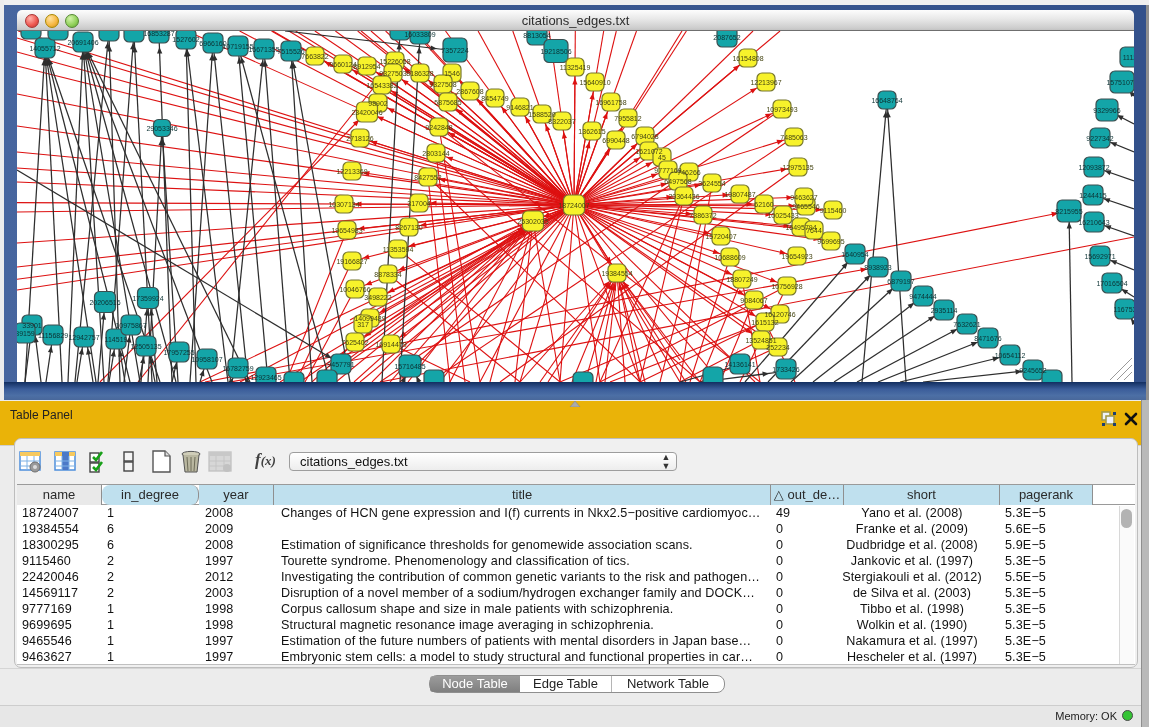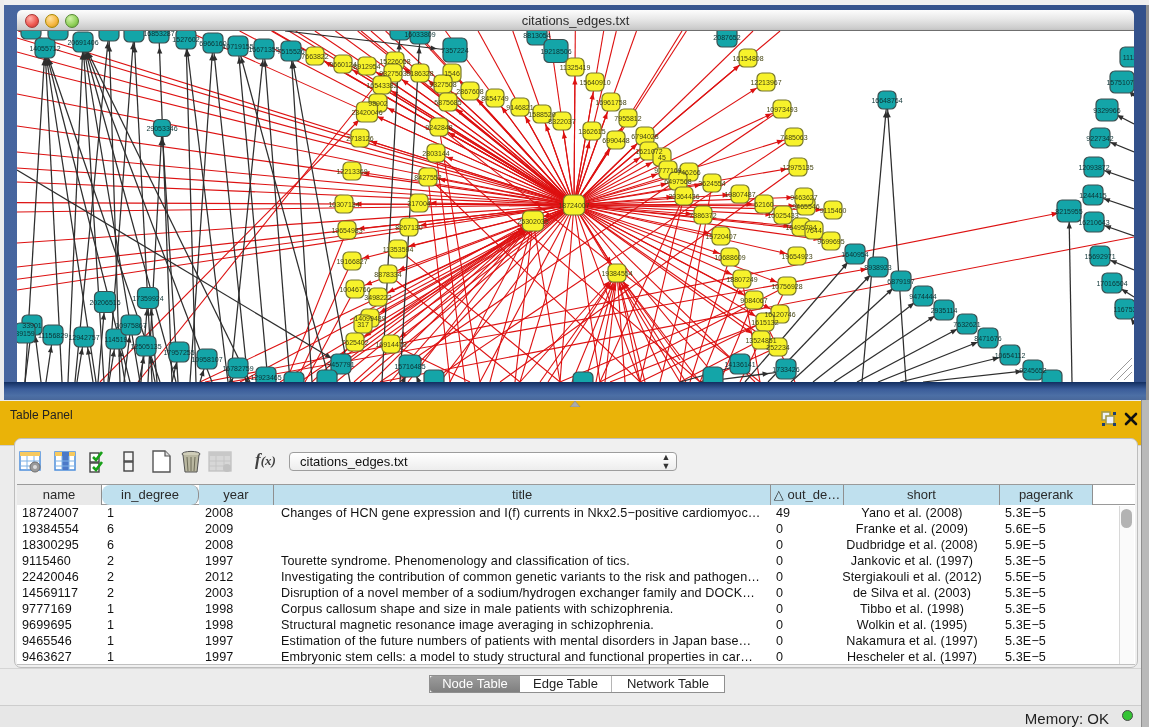--- a/index.html
+++ b/index.html
@@ -35,26 +35,26 @@
   line-height:20px; border-right:1px solid #8f8f8f; background:#bfe0ee; }
 #tbl { left:17px; top:505px; width:1118px; height:160px; background:#fff; border-bottom:1px solid #c0c0c0;}
 .trow { position:absolute; left:17px; width:1118px; height:16px; font-size:12.6px; letter-spacing:0.12px; color:#111; }
 .trow span { position:absolute; top:1px; white-space:nowrap; overflow:hidden; }
 .c0 { left:5px; } .c1 { left:90px; } .c2 { left:188px; } .c3 { left:264px; width:492px; }
 .c4 { left:759px; } .c5 { left:820px; width:150px; text-align:center; } .c6 { left:988px; }
 #vscroll { left:1119px; top:506px; width:15px; height:158px; background:#fafafa; border-left:1px solid #d8d8d8; }
 #vthumb { left:1121px; top:509px; width:11px; height:19px; background:#b3b3b3; border-radius:6px; }
 
 #tabstrip { left:0px; top:668px; width:1141px; height:37px; background:#ececec; border-top:1px solid #d5d5d5; }
-#seg { left:429px; top:675px; width:296px; height:18px; border:1px solid #8f8f8f; border-radius:0;
+#seg { left:429px; top:675px; width:296px; height:18px; border:1px solid #8f8f8f; border-radius:8px;
   background:#fff; font-size:13px; }
 #seg div { position:absolute; top:0; height:16px; line-height:16px; text-align:center; color:#222; }
 #seg .on { background:linear-gradient(#9c9c9c,#7f7f7f); color:#fff; border-radius:3px 0 0 3px; }
 #statusbar { left:0; top:705px; width:1141px; height:22px; background:#e7e7e7; border-top:1px solid #cdcdcd; }
-#mem { right:40px; top:710px; font-size:15px; color:#222; position:absolute; }
+#mem { right:32px; top:710px; font-size:11px; color:#222; position:absolute; }
 #memdot { left:1122px; top:710px; width:11px; height:11px; border-radius:50%; background:#35c435; border:1px solid #4a4a4a; }
 </style></head>
 <body>
 <div class="abs" id="winframe"></div>
 <div class="abs" id="rightsliver"></div>
 <div class="abs" style="left:0;top:0;width:1149px;height:5px;background:#f0f0f0"></div>
 <div class="abs" style="left:0;top:0;width:4px;height:400px;background:#ededed"></div>
 <div class="abs" id="titlebar">
   <div class="tl" style="left:8px;background:radial-gradient(circle at 35% 30%, #ffb3ac, #ee554e 60%, #b03b33); border:0.5px solid #a33;"></div>
   <div class="tl" style="left:28px;background:radial-gradient(circle at 35% 30%, #ffe2a0, #f5b53d 60%, #c28a1e); border:0.5px solid #a80;"></div>
@@ -893,20 +893,21 @@
     <span class="c1">6</span>
     <span class="c2">2009</span>
     <span class="c4">0</span>
     <span class="c5">Franke et al. (2009)</span>
     <span class="c6">5.6E−5</span>
   </div>
 <div class="trow" style="top:537px">
 <span class="c0">18300295</span>
     <span class="c1">6</span>
     <span class="c2">2008</span>
+    <span class="c3">Estimation of significance thresholds for genomewide association scans.</span>
     <span class="c4">0</span>
     <span class="c5">Dudbridge et al. (2008)</span>
     <span class="c6">5.9E−5</span>
   </div>
 <div class="trow" style="top:553px">
 <span class="c0">9115460</span>
     <span class="c1">2</span>
     <span class="c2">1997</span>
     <span class="c3">Tourette syndrome. Phenomenology and classification of tics.</span>
     <span class="c4">0</span>
@@ -939,21 +940,21 @@
     <span class="c4">0</span>
     <span class="c5">Tibbo et al. (1998)</span>
     <span class="c6">5.3E−5</span>
   </div>
 <div class="trow" style="top:617px">
 <span class="c0">9699695</span>
     <span class="c1">1</span>
     <span class="c2">1998</span>
     <span class="c3">Structural magnetic resonance image averaging in schizophrenia.</span>
     <span class="c4">0</span>
-    <span class="c5">Wolkin et al. (1995)</span>
+    <span class="c5">Wolkin et al. (1990)</span>
     <span class="c6">5.3E−5</span>
   </div>
 <div class="trow" style="top:633px">
 <span class="c0">9465546</span>
     <span class="c1">1</span>
     <span class="c2">1997</span>
     <span class="c3">Estimation of the future numbers of patients with mental disorders in Japan base…</span>
     <span class="c4">0</span>
     <span class="c5">Nakamura et al. (1997)</span>
     <span class="c6">5.3E−5</span>

